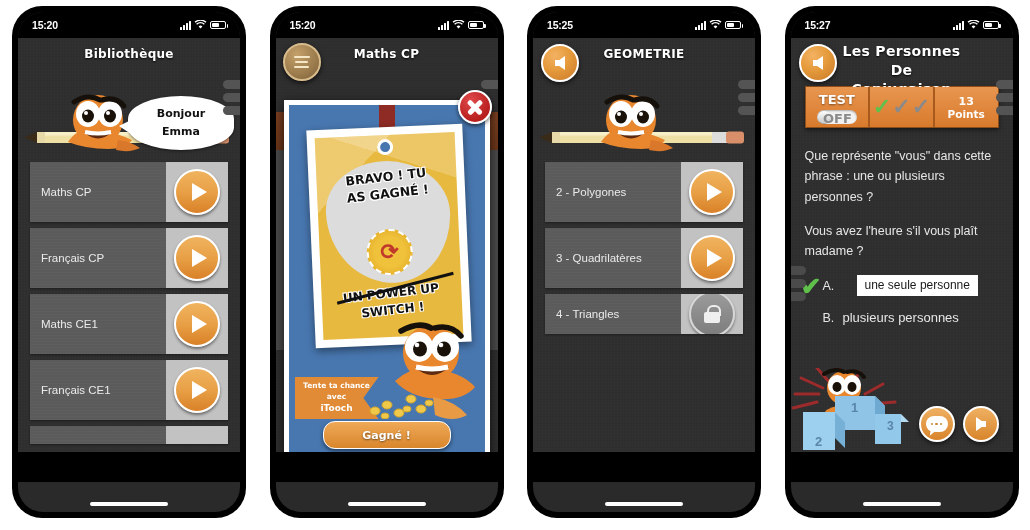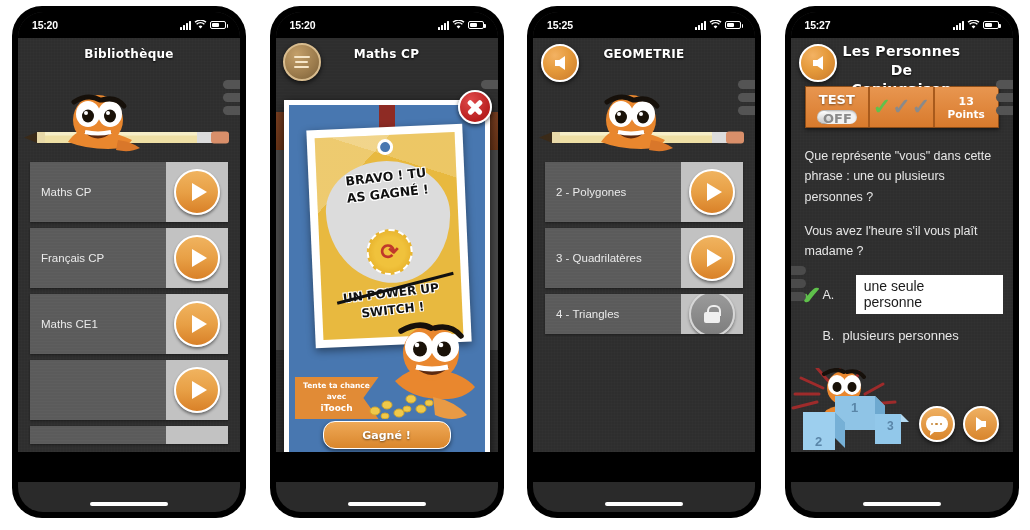--- a/index.html
+++ b/index.html
@@ -309,21 +309,21 @@
   .pts-l{font-family:"DejaVu Sans",sans-serif;font-weight:bold;font-size:10.5px;color:#fff;}
 
   .q-text{ color:#e6e6e6; font-size:12.5px; line-height:1.62; margin:18px 14px 0 14px; }
   .q-text.second{ margin-top:14px; }
 
   .answers{ margin:14px 10px 0 10px; position:relative; }
   .ans-row{ display:flex; align-items:center; gap:4px; margin-bottom:14px; position:relative; }
   .ck-green{ color:#5fc14b; font-size:25px; font-weight:bold; line-height:.8; width:18px; }
   .ck-blank{ width:18px; }
   .ans-letter{ color:#e6e6e6; font-size:12.5px; width:16px; }
-  .ans-hl{ background:#fff; color:#1a1a1a; font-size:14px; padding:3px 22px 4px 8px;margin-left:14px; }
+  .ans-hl{ background:#fff; color:#1a1a1a; font-size:12px; padding:3px 8px 4px 8px;margin-left:14px; }
   .ans-plain{ color:#e6e6e6; font-size:13px; }
 
   .podium{ position:absolute; left:10px; bottom:30px; width:108px; height:92px; }
   .mascot3{ position:absolute; left:26px; bottom:52px; width:54px; height:62px; }
   .rays{ position:absolute; left:0; bottom:52px; width:118px; height:62px; }
 
   .btm-btns{ position:absolute; right:14px; bottom:40px; display:flex; gap:8px; }
   .btm-circ{
     width:36px;height:36px;border-radius:50%;
     background:linear-gradient(180deg,#efb062,#d8852c);
@@ -392,20 +392,24 @@
               <ellipse cx="48" cy="24" rx="12" ry="13" fill="#fff"></ellipse>
               <ellipse cx="26" cy="26" rx="6" ry="6.5" fill="#1a1208"></ellipse>
               <ellipse cx="48" cy="26" rx="6" ry="6.5" fill="#1a1208"></ellipse>
               <ellipse cx="24" cy="23" rx="2" ry="2" fill="#fff"></ellipse>
               <ellipse cx="46" cy="23" rx="2" ry="2" fill="#fff"></ellipse>
               <path d="M12 12 q14 -9 26 -2" stroke="#16100a" stroke-width="5" fill="none" stroke-linecap="round"></path>
               <path d="M40 10 q14 -4 22 6" stroke="#16100a" stroke-width="5" fill="none" stroke-linecap="round"></path>
               <path d="M22 42 q14 13 28 0 q-14 5 -28 0 Z" fill="#5c2a10"></path>
               <path d="M23 42 q13 3 26 0" stroke="#fff" stroke-width="4" fill="none"></path>
             </svg>
+            <div class="bubble">
+              <span>Bonjour</span>
+              <span>Emma</span>
+            </div>
           </div>
 
           <div class="list">
             <div class="row">
               <div class="row-label">Maths CP</div>
               <div class="row-btnbox">
                 <div class="play-circ">
                     <div class="tri"></div>
                   </div>
               </div>
@@ -420,20 +424,21 @@
             </div>
             <div class="row">
               <div class="row-label">Maths CE1</div>
               <div class="row-btnbox">
                 <div class="play-circ">
                     <div class="tri"></div>
                   </div>
               </div>
             </div>
             <div class="row">
+              <div class="row-label">Français CE1</div>
               <div class="row-btnbox">
                 <div class="play-circ">
                     <div class="tri"></div>
                   </div>
               </div>
             </div>
             <div class="row partial">
               <div class="row-btnbox"></div>
             </div>
           </div>

